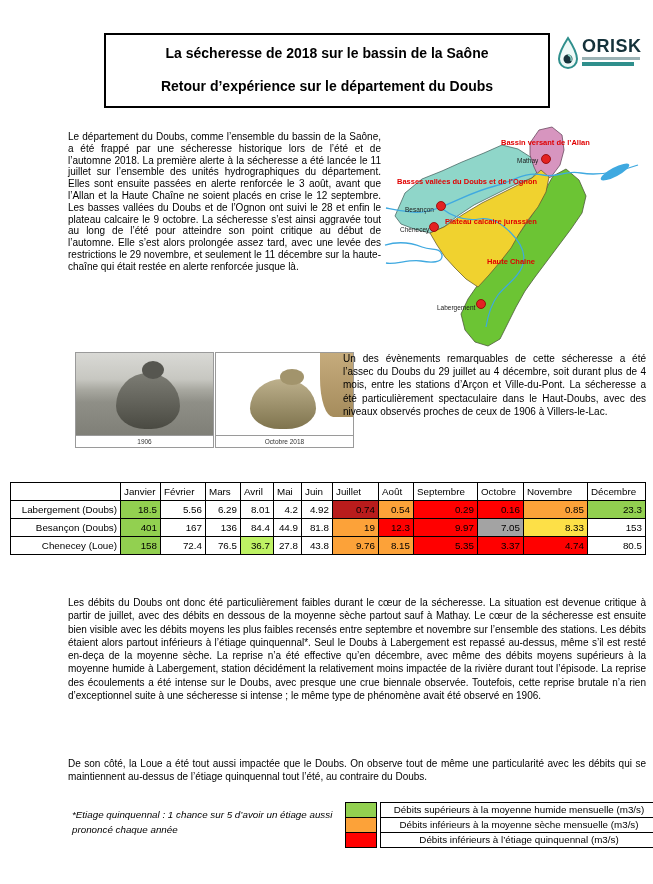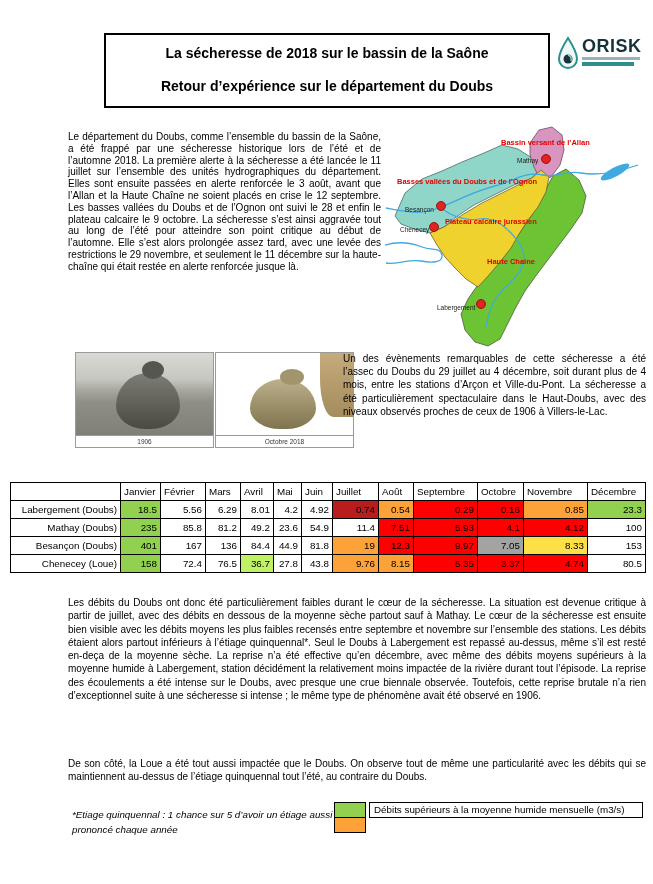--- a/index.html
+++ b/index.html
@@ -50,21 +50,21 @@
 
   
   .flow-table{position:absolute;left:10px;top:482px;width:635px;border-collapse:collapse;table-layout:fixed;
               font-size:9.8px;}
   .flow-table th,.flow-table td{border:1px solid #000;padding:0 3px;height:17px;overflow:hidden;white-space:nowrap;}
   .flow-table th{font-weight:normal;text-align:left;background:#fff;}
   .flow-table td.station{text-align:right;}
   .flow-table td.val{text-align:right;}
 
   
-  .legend{position:absolute;left:334px;top:803px;}
+  .legend{position:absolute;left:345px;top:803px;text-align:center;}
   .legend-row{display:flex;align-items:stretch;margin-top:-1px;height:16px;}
   .legend-swatch{width:30px;border:1px solid #000;flex:0 0 auto;}
   .legend-label{width:268px;border:1px solid #000;margin-left:3px;background:#fff;
                 font-size:9.8px;line-height:14px;padding-left:4px;}
 </style>
 </head>
 <body>
 
 <div class="page">
 
@@ -180,35 +180,20 @@
           <td class="val" style="background: rgb(255, 255, 255);">4.2</td>
           <td class="val" style="background: rgb(255, 255, 255);">4.92</td>
           <td class="val" style="background: #b91c1c;">0.74</td>
           <td class="val" style="background: rgb(252, 162, 57);">0.54</td>
           <td class="val" style="background: rgb(255, 0, 0);">0.29</td>
           <td class="val" style="background: rgb(255, 0, 0);">0.16</td>
           <td class="val" style="background: rgb(252, 162, 57); margin-left: 28px;">0.85</td>
           <td class="val" style="background: rgb(146, 208, 80);">23.3</td>
         </tr>
         <tr>
-          <td class="station">Mathay (Doubs)</td>
-          <td class="val" style="background: rgb(146, 208, 80);">235</td>
-          <td class="val" style="background: rgb(255, 255, 255);">85.8</td>
-          <td class="val" style="background: rgb(255, 255, 255);">81.2</td>
-          <td class="val" style="background: rgb(255, 255, 255);">49.2</td>
-          <td class="val" style="background: rgb(255, 255, 255);">23.6</td>
-          <td class="val" style="background: rgb(255, 255, 255);">54.9</td>
-          <td class="val" style="background: rgb(255, 255, 255);">11.4</td>
-          <td class="val" style="background: rgb(255, 0, 0);">7.51</td>
-          <td class="val" style="background: rgb(255, 0, 0);">5.93</td>
-          <td class="val" style="background: rgb(255, 0, 0);">4.1</td>
-          <td class="val" style="background: rgb(255, 0, 0);">4.12</td>
-          <td class="val" style="background: rgb(255, 255, 255);">100</td>
-        </tr>
-        <tr>
           <td class="station">Besançon (Doubs)</td>
           <td class="val" style="background: rgb(146, 208, 80);">401</td>
           <td class="val" style="background: rgb(255, 255, 255);">167</td>
           <td class="val" style="background: rgb(255, 255, 255);">136</td>
           <td class="val" style="background: rgb(255, 255, 255);">84.4</td>
           <td class="val" style="background: rgb(255, 255, 255);">44.9</td>
           <td class="val" style="background: rgb(255, 255, 255);">81.8</td>
           <td class="val" style="background: rgb(252, 162, 57);">19</td>
           <td class="val" style="background: rgb(255, 0, 0);">12.3</td>
           <td class="val" style="background: rgb(255, 0, 0);">9.97</td>
@@ -239,16 +224,21 @@
 
   <div class="footnote">*Etiage quinquennal : 1 chance sur 5 d’avoir un étiage aussi prononcé chaque année</div>
 
   <div class="legend">
       <div class="legend-row">
         <div class="legend-swatch" style="background: rgb(146, 208, 80);"></div>
         <div class="legend-label">Débits supérieurs à la moyenne humide mensuelle (m3/s)</div>
       </div>
       <div class="legend-row">
         <div class="legend-swatch" style="background: rgb(252, 162, 57);"></div>
+        <div class="legend-label">Débits inférieurs à la moyenne sèche mensuelle (m3/s)</div>
+      </div>
+      <div class="legend-row">
+        <div class="legend-swatch" style="background: rgb(255, 0, 0);"></div>
+        <div class="legend-label">Débits inférieurs à l’étiage quinquennal (m3/s)</div>
       </div>
     </div>
 
 </div>
 
 </body></html>

